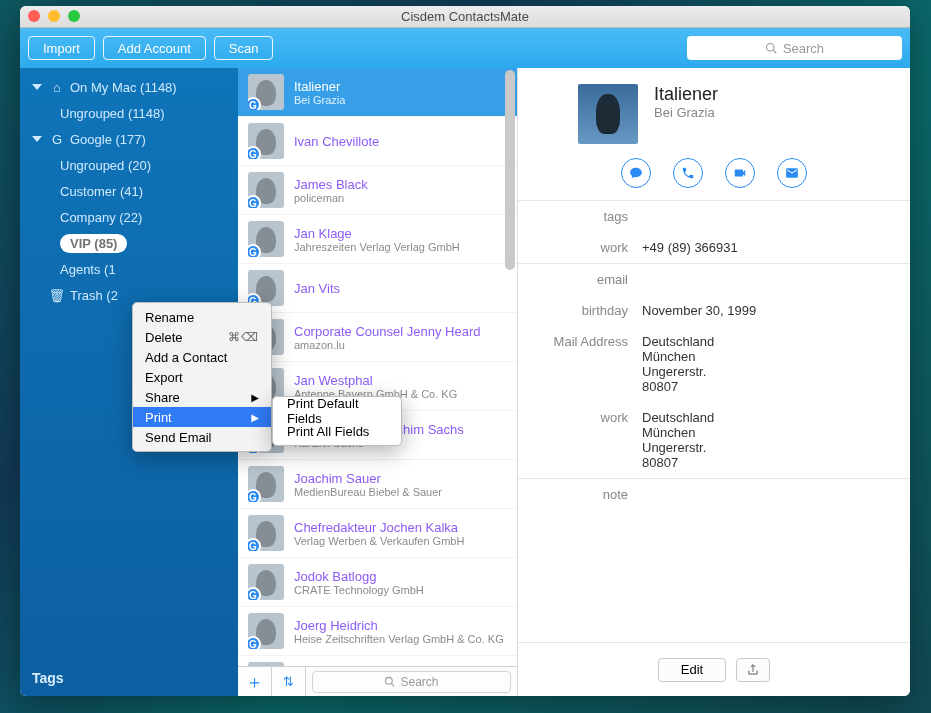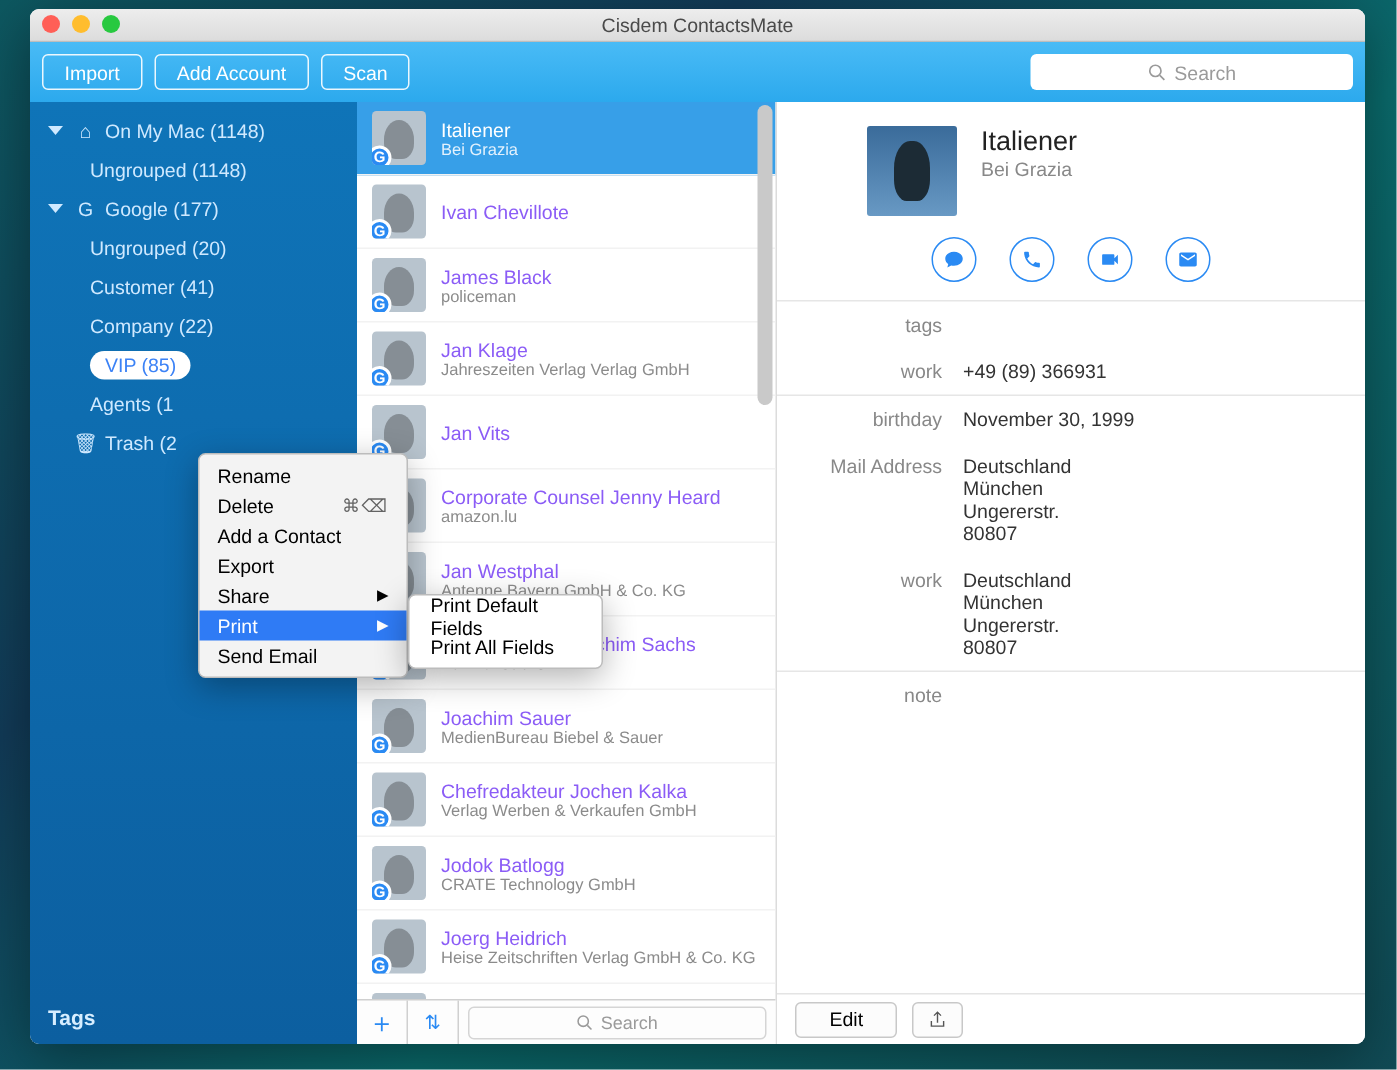--- a/index.html
+++ b/index.html
@@ -27,21 +27,21 @@
   .tspace{flex:1;}
   .tsearch{ width:215px; height:24px; border-radius:4px; border:none; background:#fff; display:flex; align-items:center; justify-content:center; color:#9a9a9a; font-size:13px; gap:6px;}
   .tsearch svg{width:12px;height:12px;}
   
   .body { flex:1; display:flex; overflow:hidden; }
   
   .sidebar { width:218px; background: linear-gradient(#0f74b8,#0c5fa0); color:#cfe9ff; font-size:13px; display:flex; flex-direction:column;}
   .sb-content{flex:1; padding-top:6px;}
   .sb-row { display:flex; align-items:center; height:26px; padding-left:10px; gap:6px; cursor:pointer;}
   .sb-row.child{padding-left:40px;}
-  .sb-row.sel .pill{ background:#fff; color:#3b82f6; border-radius:11px; padding:2px 10px; font-weight:400;}
+  .sb-row.sel .pill{ background:#fff; color:#737373; border-radius:11px; padding:2px 10px; font-weight:700;}
   .sb-ic{width:14px;display:flex;justify-content:center;}
   .tri{width:0;height:0;border-top:5px solid transparent;border-bottom:5px solid transparent;border-left:6px solid #cfe9ff; transform:rotate(90deg);}
   .sb-tags{ padding:10px 12px; color:#d7eeff; font-weight:600; font-size:14px;}
   
   .ccol{ width:280px; border-right:1px solid #dcdcdc; display:flex; flex-direction:column; background:#fff; position:relative;}
   .clist{flex:1; overflow:hidden; position:relative;}
   .citem{display:flex; align-items:center; gap:10px; padding:6px 10px; border-bottom:1px solid #f2f2f2;}
   .citem.sel{ background:#379fe8; color:#fff;}
   .citem.sel .csub{color:#e2f1fd;}
   .cava{width:36px;height:36px;border-radius:3px;background:#b8c4ce;position:relative;overflow:hidden;}
@@ -61,21 +61,21 @@
   .dava::after{content:"";position:absolute;left:18px;top:10px;width:24px;height:40px;background:#1c2b35;border-radius:45% 45% 35% 35%;}
   .dname{font-size:18px;color:#222;}
   .dsub{font-size:13px;color:#888;}
   .dactions{display:flex;justify-content:center;gap:22px;padding:4px 0 12px;}
   .abtn{width:30px;height:30px;border-radius:50%;border:1.5px solid #2a8af3;display:flex;align-items:center;justify-content:center;color:#2a8af3;cursor:pointer;}
   .abtn svg{width:14px;height:14px;}
   .dsection{border-top:1px solid #e6e6e6;}
   .drow{display:flex;padding:8px 14px;font-size:13px;}
   .dlabel{width:110px;text-align:right;color:#888;padding-right:14px;}
   .dval{color:#333;white-space:pre-line;}
-  .dfoot{margin-top:auto;height:34px;border-top:1px solid #e4e4e4;display:flex;align-items:center;justify-content:flex-start;padding:0 12px;gap:10px;}
+  .dfoot{margin-top:auto;height:54px;border-top:1px solid #e4e4e4;display:flex;align-items:center;justify-content:center;padding:0 12px;gap:10px;}
   .editbtn{height:24px;padding:0 22px;border:1px solid #c8c8c8;border-radius:4px;background:#fcfcfc;font-size:13px;cursor:pointer;}
   .sharebtn{width:34px;height:24px;border:1px solid #c8c8c8;border-radius:4px;background:#fcfcfc;display:flex;align-items:center;justify-content:center;cursor:pointer;}
   
   .ctx{position:absolute;left:112px;top:296px;width:140px;background:#f3f3f3;border:1px solid #bcbcbc;border-radius:5px;box-shadow:0 6px 22px rgba(0,0,0,.3);padding:4px 0;font-size:13px;z-index:50;}
   .ctx-row{height:20px;display:flex;align-items:center;padding:0 12px;justify-content:space-between;cursor:pointer;}
   .ctx-row.hl{background:#2f7bf5;color:#fff;}
   .ctx-sc{font-size:12px;color:#636363;letter-spacing:1px;}
   .ctx-arrow{font-size:10px;}
   .sub{position:absolute;left:252px;top:390px;width:130px;background:#fff;border:1px solid #bcbcbc;border-radius:5px;box-shadow:0 6px 22px rgba(0,0,0,.3);padding:4px 0;font-size:13px;z-index:51;}
   .sub-row{height:20px;display:flex;align-items:center;padding:0 14px;cursor:pointer;}
@@ -327,20 +327,24 @@
           <div class="drow">
             <div class="dlabel">tags</div>
             <div class="dval"></div>
           </div>
           <div class="drow">
             <div class="dlabel">work</div>
             <div class="dval">+49 (89) 366931</div>
           </div>
           <div class="dsection"></div>
           <div class="drow">
+            <div class="dlabel">email</div>
+            <div class="dval"></div>
+          </div>
+          <div class="drow">
             <div class="dlabel">birthday</div>
             <div class="dval">November 30, 1999</div>
           </div>
           <div class="drow">
             <div class="dlabel">Mail Address</div>
             <div class="dval">Deutschland
 München
 Ungererstr.
 80807</div>
           </div>

